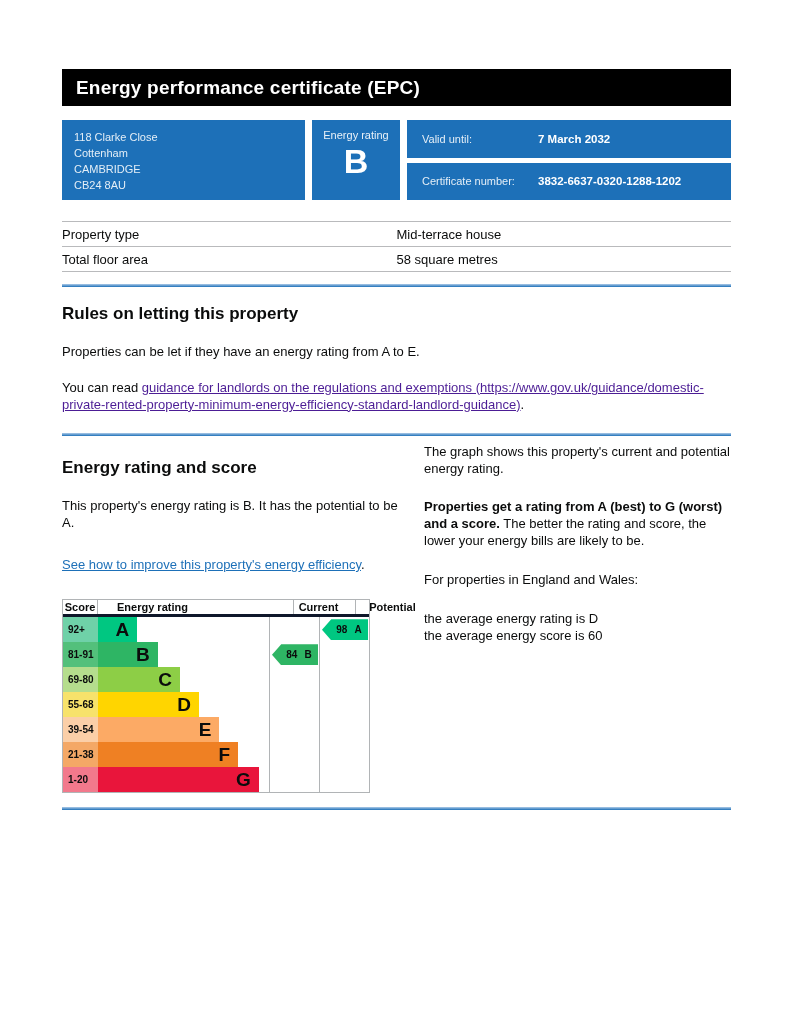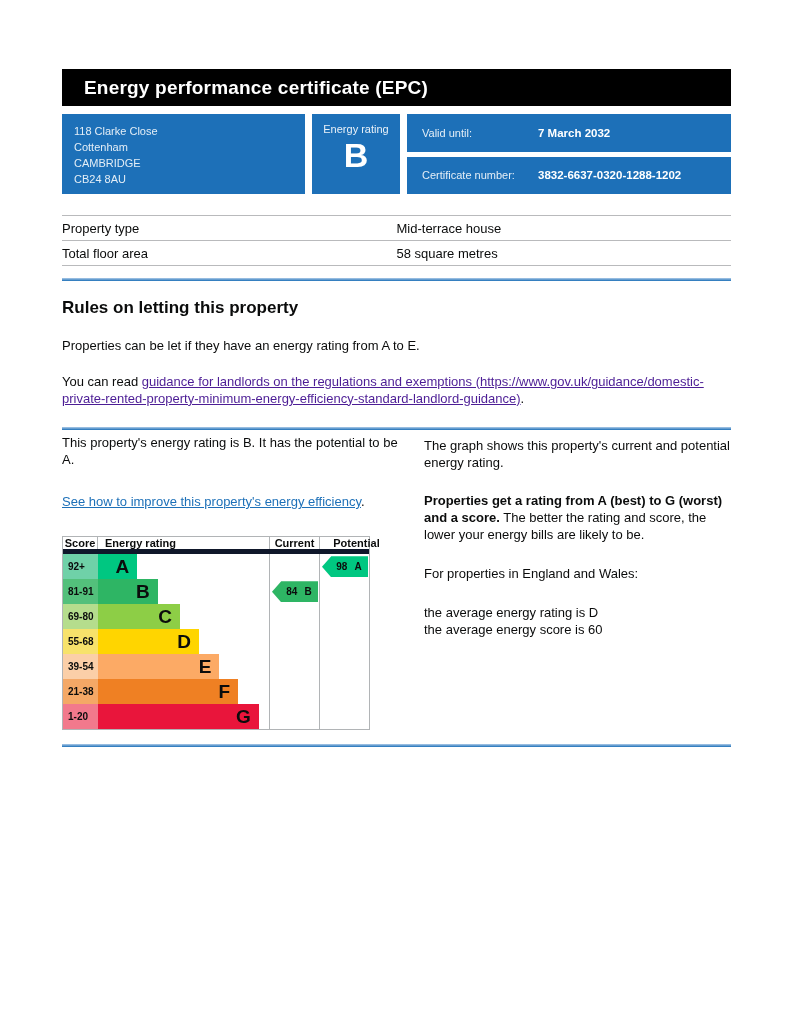--- a/index.html
+++ b/index.html
@@ -9,21 +9,21 @@
     font-family: "Liberation Sans", sans-serif;
     color: #0b0c0c;
     position: relative;
   }
   .content { position: absolute; left: 62px; top: 69px; width: 669px; }
 
   
   .title-bar {
     background: #000000; color: #ffffff;
     height: 37px; display: flex; align-items: center;
-    padding-left: 22px; margin-bottom: 8px;
+    padding-left: 14px; margin-bottom: 14px;
   }
   .title-bar h1 { font-size: 19px; font-weight: bold; letter-spacing: 0.2px; }
 
   
   .summary { display: flex; gap: 7px; height: 80px; margin-bottom: 21px; }
   .blue-box { background: #1d70b8; color: #ffffff; }
   .address-box { width: 243px; padding: 10px 12px; font-size: 11px; line-height: 1.45; color: rgba(255,255,255,0.88); }
   .rating-box { width: 88px; display: flex; flex-direction: column; align-items: center; padding-top: 9px; }
   .rating-box .rating-label { font-size: 11px; color: rgba(255,255,255,0.9); }
   .rating-box .rating-value { font-size: 34px; font-weight: bold; line-height: 1.2; }
@@ -52,21 +52,21 @@
 
   .two-col { display: flex; gap: 17px; margin-top: 5px; }
   .col-left { width: 345px; }
   .col-right { flex: 1; padding-top: 3px; }
   .col-right p.body-text { margin-bottom: 22px; }
   .col-left .improve { margin: 26px 0 0 0; }
 
   
   .epc-chart { width: 308px; margin-top: 25px; border: 1px solid #b1b4b6; font-size: 10px; }
   .chart-grid-row { display: grid; grid-template-columns: 35px 171px 50px 50px; }
-  .chart-header { height: 17px; border-bottom: 5px solid #0f172a; }
+  .chart-header { height: 17px; border-bottom: 3px solid #0f172a; gap: 12px; }
   .chart-header > div { font-weight: bold; font-size: 11px; display: flex; align-items: center; }
   .ch-score { justify-content: center; border-right: 1px solid #b1b4b6; }
   .ch-rating { padding-left: 7px; }
   .ch-current { justify-content: center; border-left: 1px solid #b1b4b6; }
   .ch-potential { justify-content: center; border-left: 1px solid #b1b4b6; padding-left: 24px; }
 
   .band-row { height: 25px; }
   .score-cell { font-weight: bold; font-size: 10px; display: flex; align-items: center; padding-left: 5px; }
   .bar-area { position: relative; }
   .bar { height: 25px; display: flex; align-items: center; justify-content: flex-end; padding-right: 8px; }
@@ -130,20 +130,21 @@
   <hr class="rule-blue">
 
   <h2 class="section-heading">Rules on letting this property</h2>
   <p class="body-text">Properties can be let if they have an energy rating from A to E.</p>
   <p class="body-text"><span>You can read </span><a href="#" class="link-purple">guidance for landlords on the regulations and exemptions (https://www.gov.uk/guidance/domestic-private-rented-property-minimum-energy-efficiency-standard-landlord-guidance)</a><span>.</span></p>
 
   <hr class="rule-blue" style="margin-top: 5px;">
 
   <div class="two-col">
     <div class="col-left">
+      <h2 class="section-heading">Energy rating and score</h2>
       <p class="body-text">This property's energy rating is B. It has the potential to be A.</p>
       <p class="body-text improve"><a href="#" class="link-blue">See how to improve this property's energy efficiency</a><span>.</span></p>
 
       <div class="epc-chart">
         <div class="chart-grid-row chart-header">
           <div class="ch-score">Score</div>
           <div class="ch-rating">Energy rating</div>
           <div class="ch-current">Current</div>
           <div class="ch-potential">Potential</div>
         </div>

